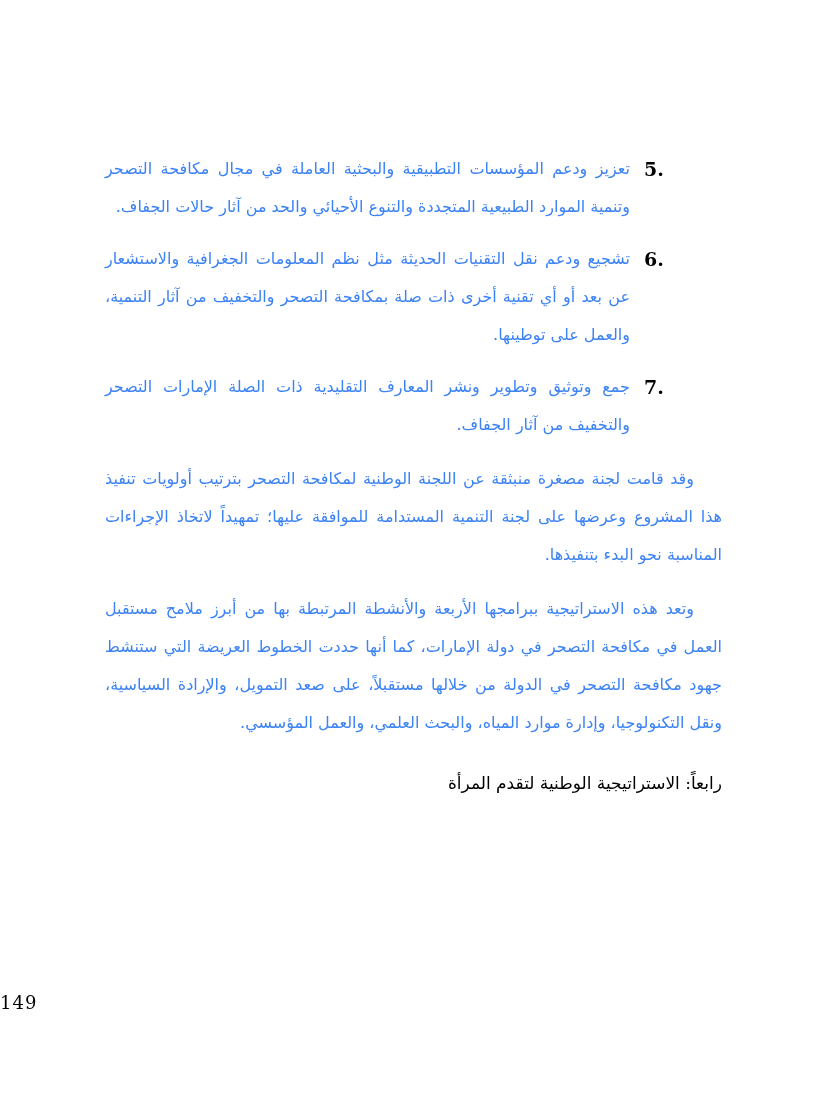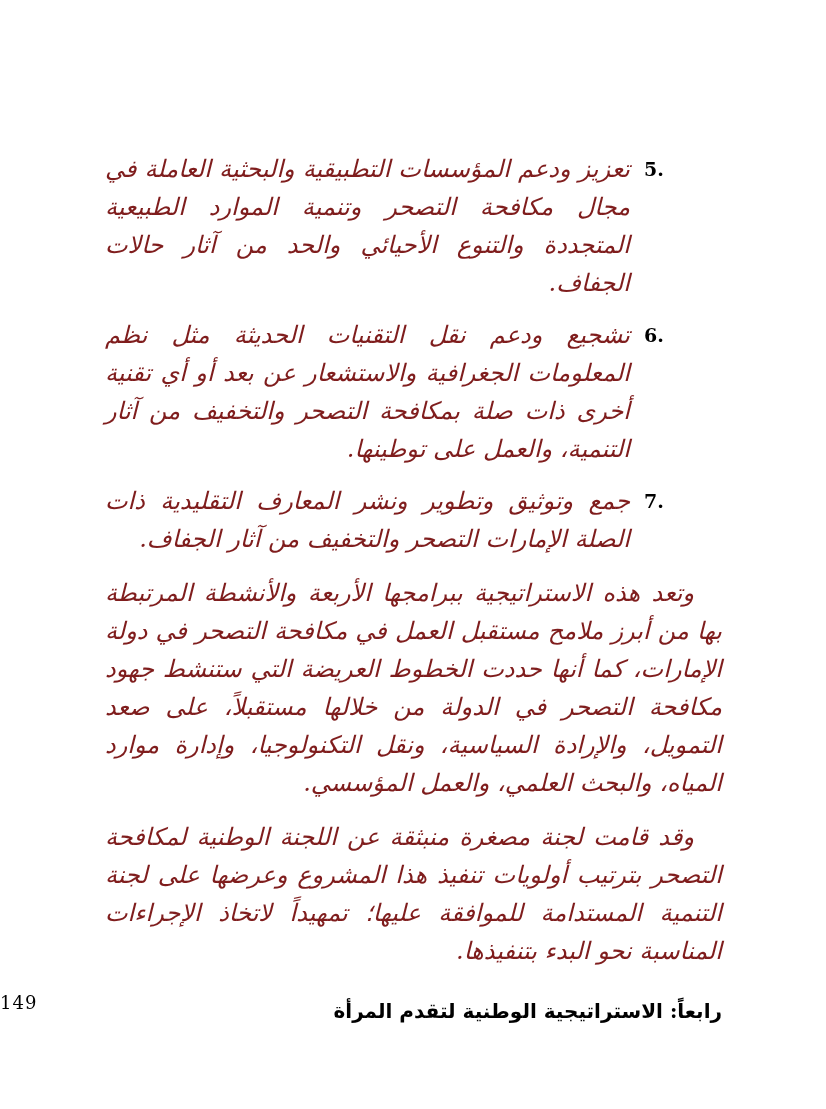--- a/index.html
+++ b/index.html
@@ -12,26 +12,25 @@
     position: relative;
     width: 826px;
     height: 1109px;
     margin: 0 auto;
     background: #ffffff;
     direction: rtl;
     padding: 150px 104px 0 105px;
     overflow: hidden;
   }
   .body-text {
-    font-size: 24px;
+    font-size: 16px;
     line-height: 38px;
     text-align: justify;
     text-justify: inter-word;
-    color: #7f1d1d;
-    font-style: italic;
+    color: #3b82f6;
   }
   .list-item {
     display: flex;
     flex-direction: row;
     gap: 14px;
     margin: 0 48px 14px 0;
   }
   .num {
     flex: 0 0 30px;
     direction: ltr;
@@ -39,22 +38,22 @@
     font-weight: bold;
     font-size: 19px;
     line-height: 38px;
   }
   .li-text { flex: 1; }
   .para {
     margin-top: 16px;
     text-indent: 28px;
   }
   .heading {
-    font-size: 20px;
-    font-weight: bold;
+    font-size: 17px;
+    font-weight: normal;
     margin: 24px 0 12px 0;
     line-height: 34px;
   }
   .page-number {
     position: absolute;
     bottom: 96px;
     left: 0;
     right: 0;
     text-align: left;
     font-size: 18px;
@@ -75,22 +74,22 @@
   <div class="list-item">
     <span class="num">6.</span>
     <div class="li-text body-text">تشجيع ودعم نقل التقنيات الحديثة مثل نظم المعلومات الجغرافية والاستشعار عن بعد أو أي تقنية أخرى ذات صلة بمكافحة التصحر والتخفيف من آثار التنمية، والعمل على توطينها.</div>
   </div>
 
   <div class="list-item">
     <span class="num">7.</span>
     <div class="li-text body-text">جمع وتوثيق وتطوير ونشر المعارف التقليدية ذات الصلة الإمارات التصحر والتخفيف من آثار الجفاف.</div>
   </div>
 
+  <p class="para body-text">وقد قامت لجنة مصغرة منبثقة عن اللجنة الوطنية لمكافحة التصحر بترتيب أولويات تنفيذ هذا المشروع وعرضها على لجنة التنمية المستدامة للموافقة عليها؛ تمهيداً لاتخاذ الإجراءات المناسبة نحو البدء بتنفيذها.</p>
+
   <p class="para body-text">وتعد هذه الاستراتيجية ببرامجها الأربعة والأنشطة المرتبطة بها من أبرز ملامح مستقبل العمل في مكافحة التصحر في دولة الإمارات، كما أنها حددت الخطوط العريضة التي ستنشط جهود مكافحة التصحر في الدولة من خلالها مستقبلاً، على صعد التمويل، والإرادة السياسية، ونقل التكنولوجيا، وإدارة موارد المياه، والبحث العلمي، والعمل المؤسسي.</p>
-
-  <p class="para body-text">وقد قامت لجنة مصغرة منبثقة عن اللجنة الوطنية لمكافحة التصحر بترتيب أولويات تنفيذ هذا المشروع وعرضها على لجنة التنمية المستدامة للموافقة عليها؛ تمهيداً لاتخاذ الإجراءات المناسبة نحو البدء بتنفيذها.</p>
 
   <h2 class="heading">رابعاً: الاستراتيجية الوطنية لتقدم المرأة</h2>
 
 
   <div class="page-number">149</div>
 
 </div>
 
 </body></html>

